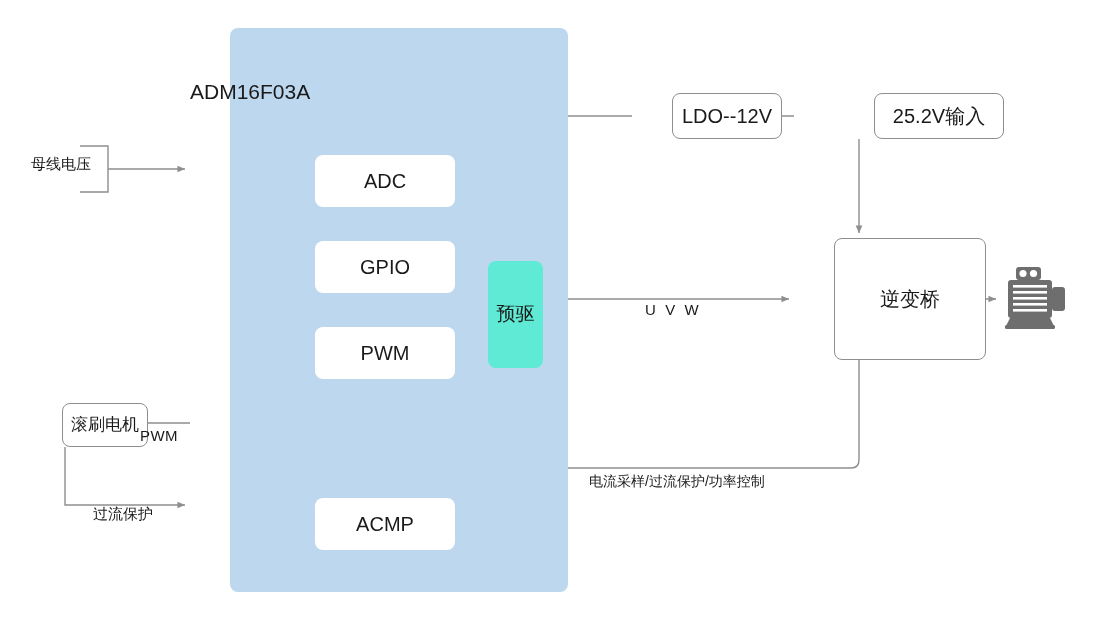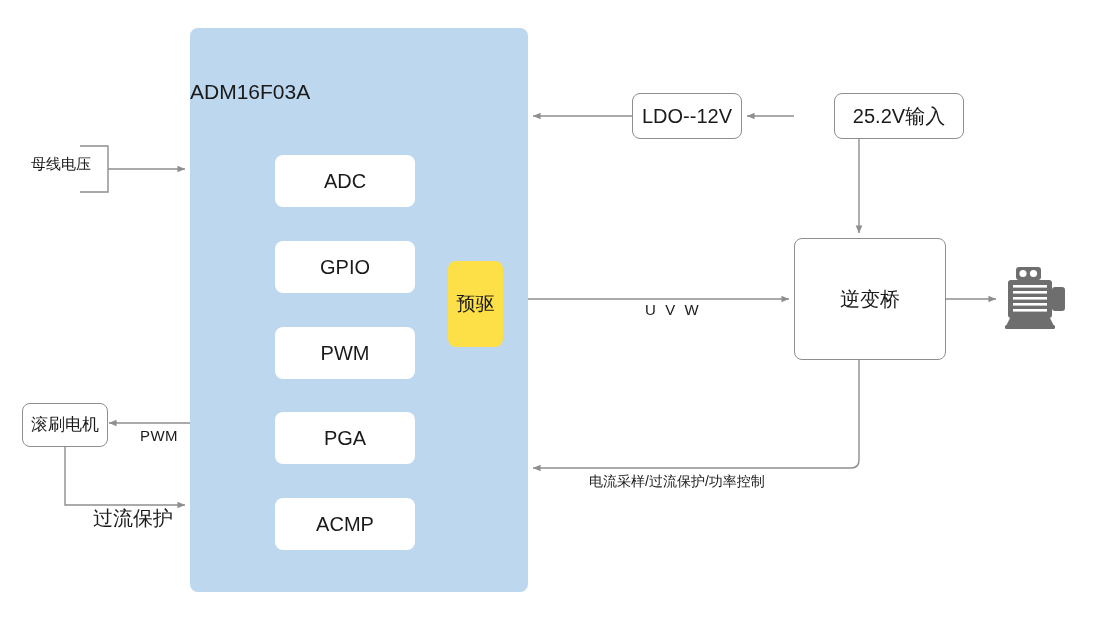--- a/index.html
+++ b/index.html
@@ -27,20 +27,21 @@
     pointer-events: none;
   }
   .node {
     position: absolute;
     box-sizing: border-box;
     display: flex;
     align-items: center;
     justify-content: center;
     text-align: center;
     line-height: 1.2;
+    margin-left: 40px;
   }
   
   #mcu-box {
     left: 190px;
     top: 28px;
     width: 338px;
     height: 564px;
     background: #bdd7ee;
     border-radius: 8px;
   }
@@ -61,26 +62,26 @@
     left: 275px;
     width: 140px;
     height: 52px;
   }
   #periph-adc  { top: 155px; }
   #periph-gpio { top: 241px; }
   #periph-pwm  { top: 327px; }
   #periph-pga  { top: 412px; }
   #periph-acmp { top: 498px; }
   #periph-predrive {
-    background: #fde047;
+    background: #5eead4;
     border-radius: 8px;
     left: 448px;
     top: 261px;
     width: 55px;
-    height: 86px;
+    height: 107px;
     font-size: 19px;
     color: #1a1a1a;
   }
   
   .ext {
     background: #ffffff;
     border: 1.4px solid #8e8e8e;
     border-radius: 8px;
     font-size: 20px;
     color: #1a1a1a;
@@ -92,21 +93,21 @@
   
   .label {
     position: absolute;
     font-size: 15px;
     color: #1a1a1a;
     white-space: nowrap;
     margin-left: 9px;
   }
   #lbl-busvoltage { left: 22px;  top: 155px; font-size: 15px; }
   #lbl-pwm        { left: 131px; top: 427px; font-size: 15px; letter-spacing: .4px; }
-  #lbl-ocp        { left: 84px;  top: 505px; font-size: 20px; text-align: right; }
+  #lbl-ocp        { left: 84px;  top: 505px; font-size: 15px; text-align: right; }
   #lbl-uvw        { left: 636px; top: 301px; font-size: 15px; letter-spacing: 2.6px; text-align: right; }
   #lbl-feedback   { left: 580px; top: 473px; font-size: 14px; text-align: right; }
   
   #motor-icon {
     position: absolute;
     left: 1000px;
     top: 264px;
     width: 72px;
     height: 70px;
   }
@@ -143,21 +144,20 @@
 
     <path d="M 65 447 L 65 505 L 185 505" fill="none" stroke="#8e8e8e" stroke-width="1.4" marker-end="url(#arrow)"></path>
   </svg>
 
   <div class="node" id="mcu-box"></div>
   <div id="mcu-title">ADM16F03A</div>
 
   <div class="node periph" id="periph-adc">ADC</div>
   <div class="node periph" id="periph-gpio">GPIO</div>
   <div class="node periph" id="periph-pwm">PWM</div>
-  <div class="node periph" id="periph-pga">PGA</div>
   <div class="node periph" id="periph-acmp">ACMP</div>
   <div class="node" id="periph-predrive">预驱</div>
 
   <div class="node ext" id="box-ldo">LDO--12V</div>
   <div class="node ext" id="box-supply">25.2V输入</div>
   <div class="node ext" id="box-bridge">逆变桥</div>
   <div class="node ext" id="box-rollerbrush">滚刷电机</div>
 
   <div class="label" id="lbl-busvoltage">母线电压</div>
   <div class="label" id="lbl-pwm">PWM</div>

